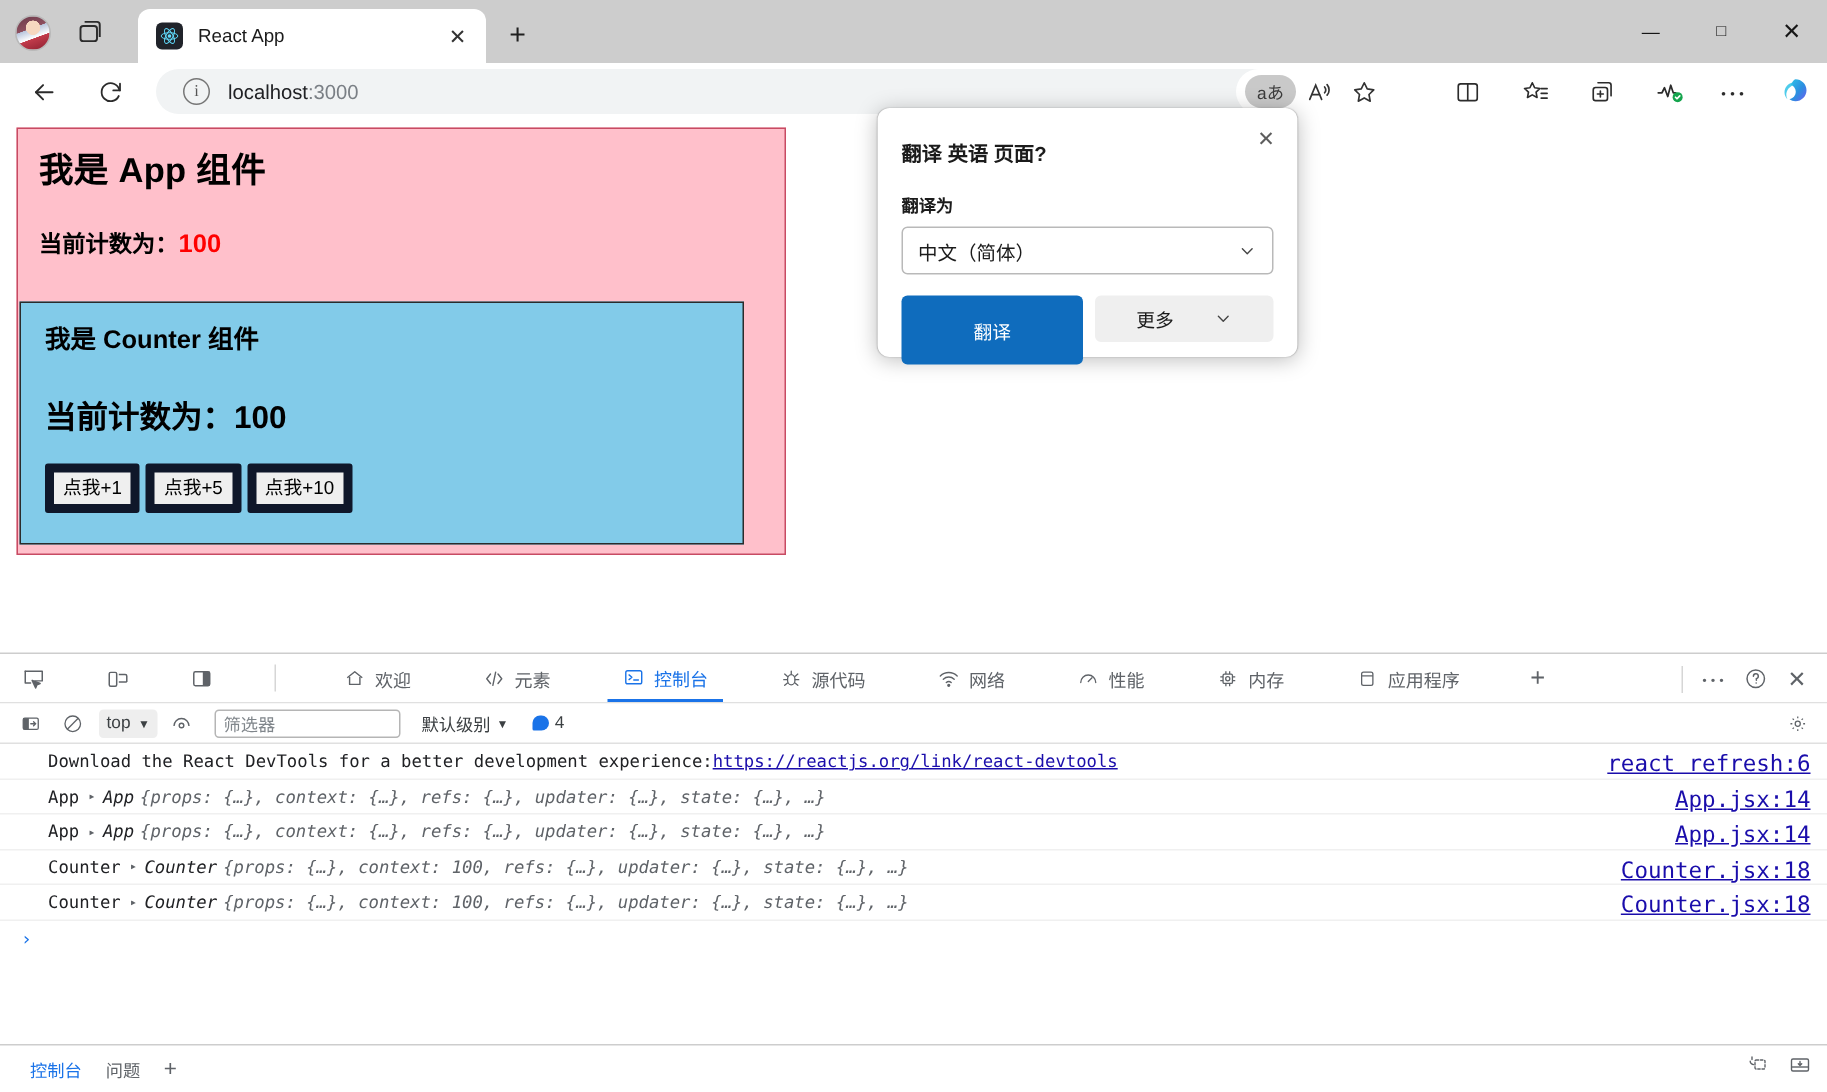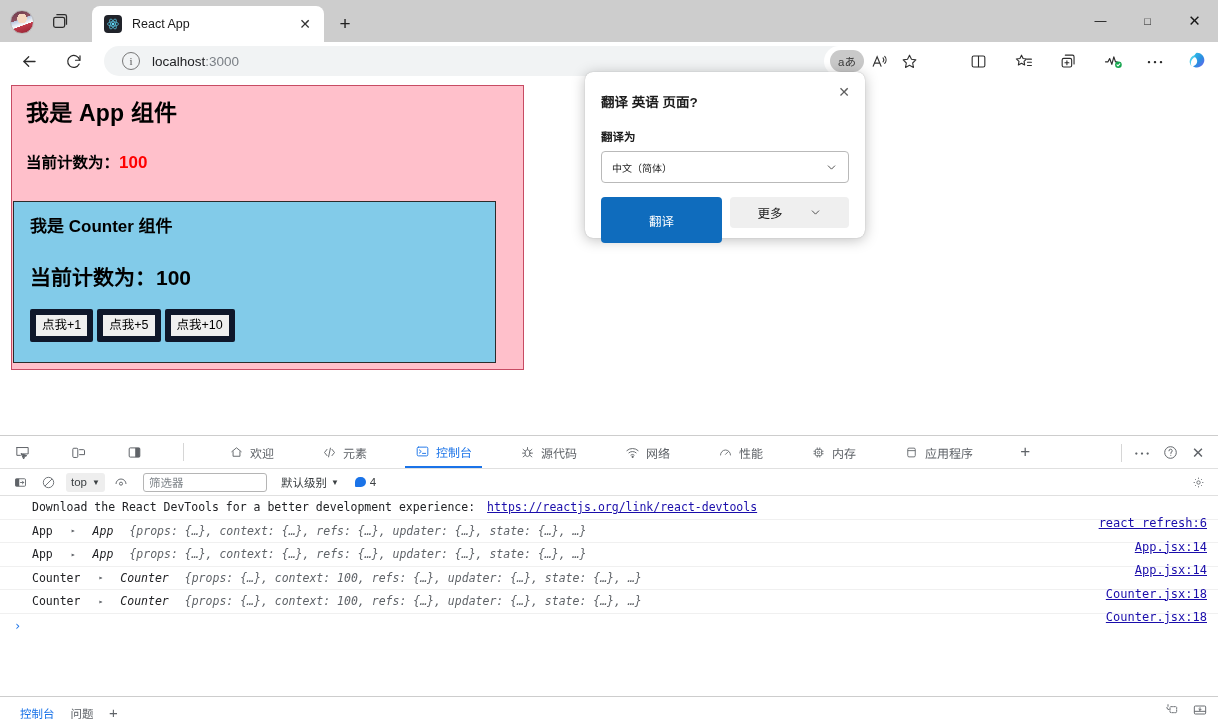--- a/index.html
+++ b/index.html
@@ -163,21 +163,21 @@
     display: flex; align-items: center; justify-content: center;
     color: #5e5e5e; font-size: 14px;
   }
   .tp-label {
     font-size: 11.5px; font-weight: bold; color: #1b1b1b; margin: 17px 0 0 0;
   }
   .tp-select {
     margin-top: 7px; width: 248px; height: 32px;
     border: 1px solid #b9b9b9; border-radius: 4px; background: #fff;
     display: flex; align-items: center; padding: 0 10px;
-    font-size: 10px; color: #1b1b1b; justify-content: space-between;
+    font-size: 13px; color: #1b1b1b; justify-content: space-between;
   }
   .tp-actions { margin-top: 14px; display: flex; gap: 8px; }
   .tp-translate {
     width: 121px; height: 46px; background: #0f6cbd; border-radius: 4px;
     color: #fff; font-size: 12.5px; display: flex; align-items: center;
     justify-content: center; border: none;
     font-family: "Liberation Sans", sans-serif;
   }
   .tp-more {
     width: 119px; height: 31px; background: #efefef; border-radius: 4px;
@@ -253,25 +253,25 @@
     display: flex; align-items: center; justify-content: center; color: #5f6368;
   }
 
   .console-body {
     position: relative; height: 186px; overflow: hidden; background: #fff;
   }
   .c-row {
     position: relative; height: 23.5px; border-bottom: 1px solid #f0f0f0;
     display: flex; align-items: center;
     font-family: "DejaVu Sans Mono", monospace; font-size: 11.5px;
-    color: #202124; padding-left: 32px; gap: 12px;
+    color: #202124; padding-left: 32px;
   }
   .c-row .src {
-    position: absolute; right: 11px; top: 20px;
-    font-family: "DejaVu Sans Mono", monospace; font-size: 12px;
+    position: absolute; right: 11px; top: 4px;
+    font-family: "DejaVu Sans Mono", monospace; font-size: 15px;
     color: #1a0dab; text-decoration: underline;
   }
   .c-link { color: #1a0dab; text-decoration: underline; }
   .c-tag { margin-right: 6px; }
   .c-arrow { color: #5f6368; font-size: 8px; margin-right: 5px; }
   .c-obj { font-style: italic; color: #5f6368; }
   .c-objname { font-style: italic; color: #202124; margin-right: 4px; }
   .c-prompt {
     height: 24px; display: flex; align-items: center; padding-left: 14px;
     color: #1a73e8; font-family: "DejaVu Sans Mono", monospace; font-size: 12px;

